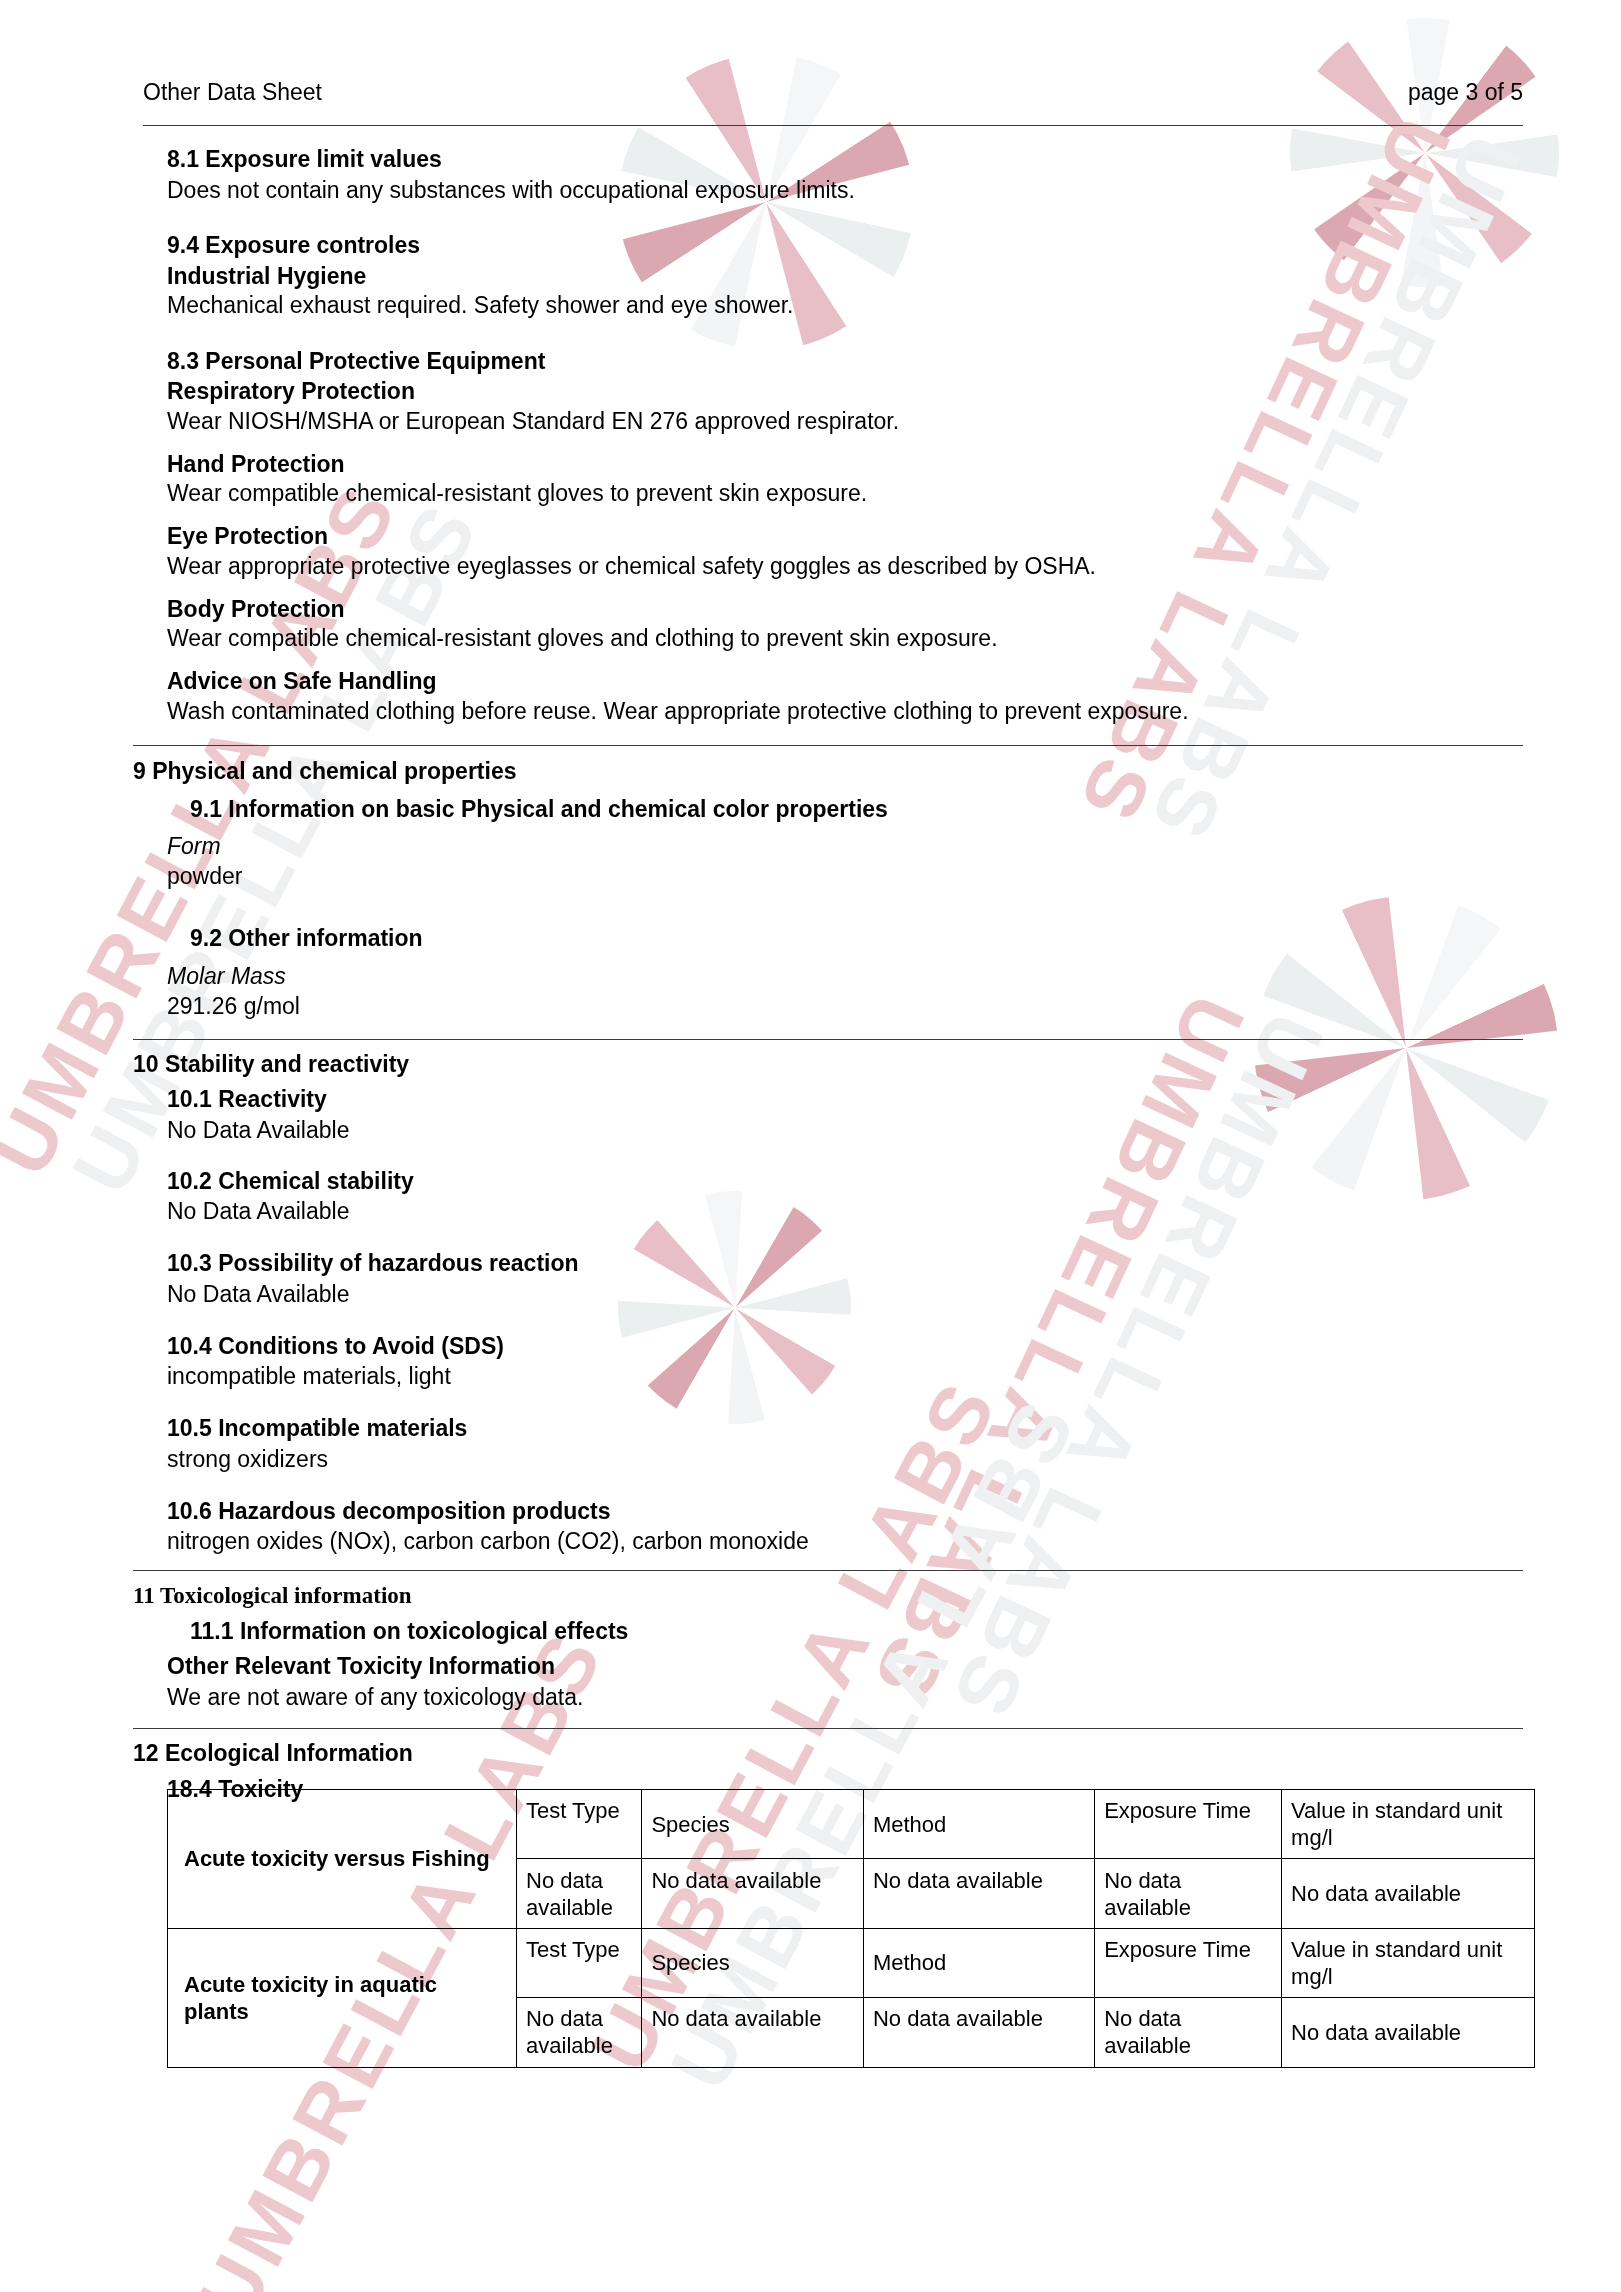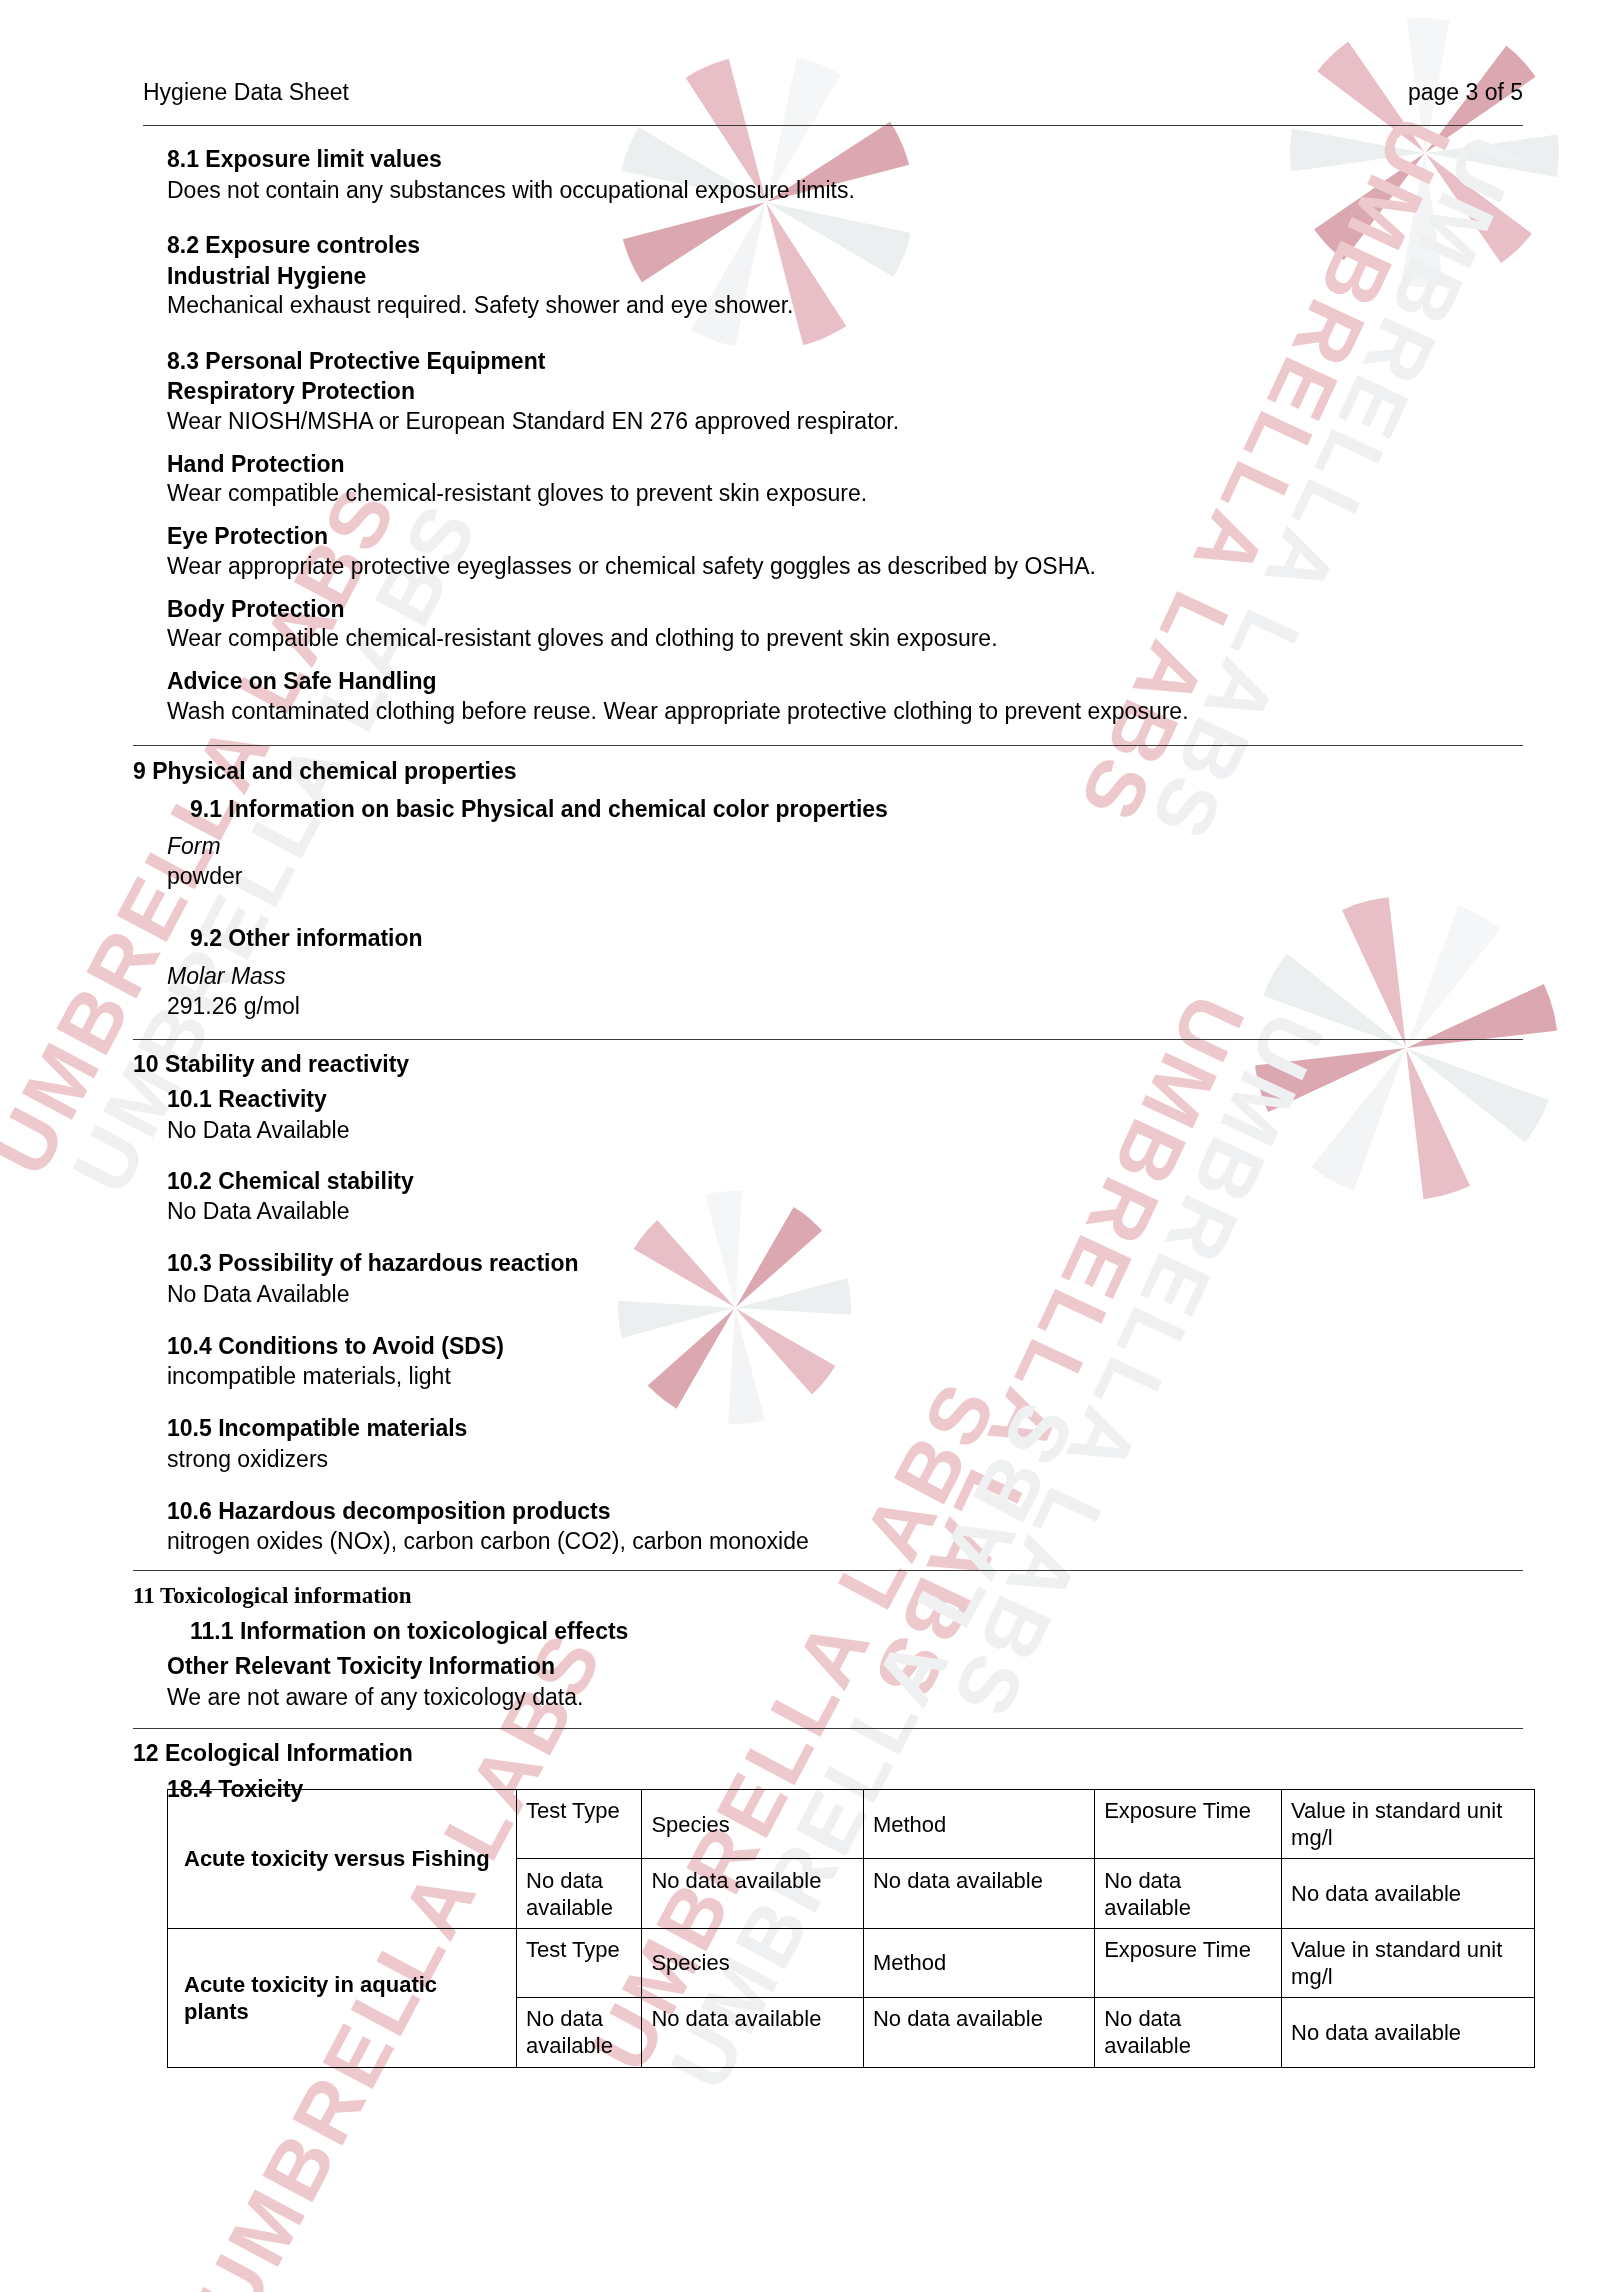--- a/index.html
+++ b/index.html
@@ -190,32 +190,32 @@
     <div class="wm-text pink" style="left:1263px; top:1021px; font-size:82px; transform:rotate(115deg);">UMBRELLA LABS</div>
     <div class="wm-text gray" style="left:1342px; top:1039px; font-size:82px; transform:rotate(115deg);">UMBRELLA LABS</div>
 
     <div class="wm-text pink" style="left:573px; top:2042px; font-size:82px; transform:rotate(-62deg);">UMBRELLA LABS</div>
     <div class="wm-text gray" style="left:652px; top:2060px; font-size:82px; transform:rotate(-62deg);">UMBRELLA LABS</div>
 
     <div class="wm-text pink" style="left:179px; top:2293px; font-size:82px; transform:rotate(-62deg);">UMBRELLA LABS</div>
   </div>
 
   <div class="hdr">
-    <span>Hygiene Data Sheet</span>
+    <span>Other Data Sheet</span>
     <span>page 3 of 5</span>
   </div>
 
   <div class="rule" style="top:125px;"></div>
 
   <div class="content">
 
     <div class="blk ind1 h-sub" style="top:145px;">8.1 Exposure limit values</div>
     <div class="blk ind1 body-t" style="top:176px;">Does not contain any substances with occupational exposure limits.</div>
 
-    <div class="blk ind1 h-sub" style="top:231px;">8.2 Exposure controles</div>
+    <div class="blk ind1 h-sub" style="top:231px;">9.4 Exposure controles</div>
     <div class="blk ind1 h-lbl" style="top:262px;">Industrial Hygiene</div>
     <div class="blk ind1 body-t" style="top:291px;">Mechanical exhaust required. Safety shower and eye shower.</div>
 
     <div class="blk ind1 h-sub" style="top:347px;">8.3 Personal Protective Equipment</div>
     <div class="blk ind1 h-lbl" style="top:377px;">Respiratory Protection</div>
     <div class="blk ind1 body-t" style="top:407px;">Wear NIOSH/MSHA or European Standard EN 276 approved respirator.</div>
 
     <div class="blk ind1 h-lbl" style="top:450px;">Hand Protection</div>
     <div class="blk ind1 body-t" style="top:479px;">Wear compatible chemical-resistant gloves to prevent skin exposure.</div>
 

